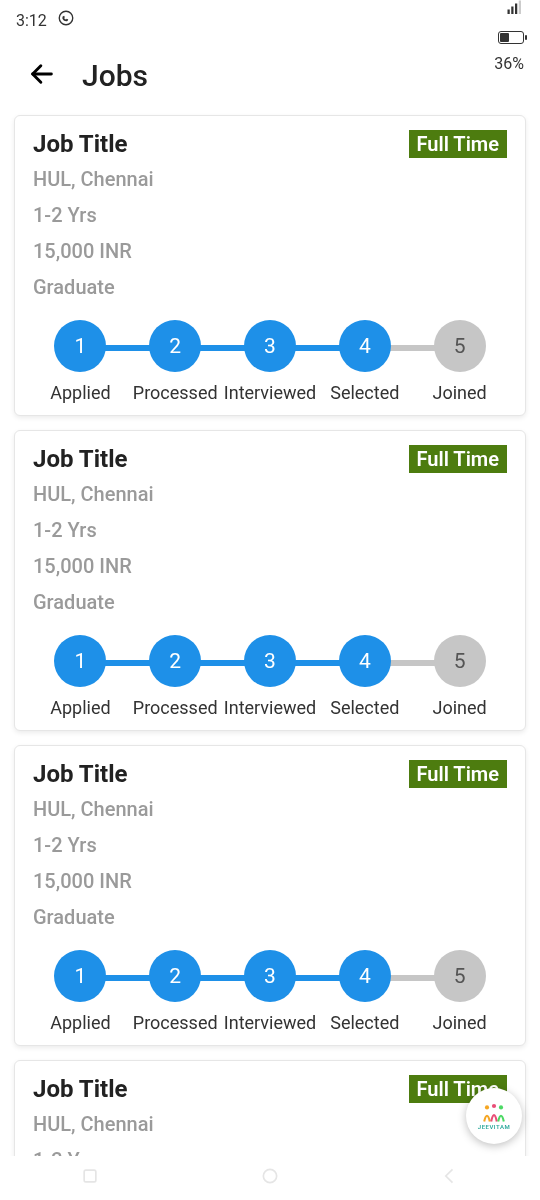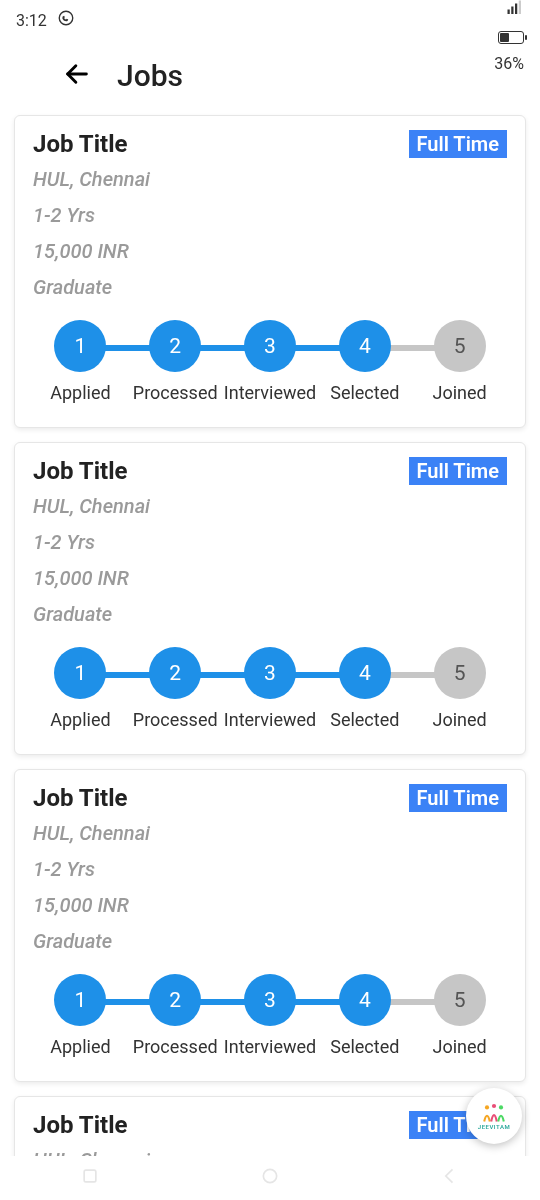--- a/index.html
+++ b/index.html
@@ -20,63 +20,61 @@
     font-size: 16px;
     color: #333;
   }
   .status-left { display: flex; align-items: center; gap: 10px; }
   .status-right { display: flex; align-items: flex-end; gap: 10px; flex-direction: column; }
   .app-header {
     display: flex;
     align-items: center;
     gap: 26px;
     padding: 18px 24px 22px 28px;
-    margin-left: 35px;
   }
   .back-arrow svg { width: 28px; height: 28px; }
   .app-title {
     font-size: 30px;
     font-weight: 500;
     color: #222;
   }
   .content {
     padding: 0 14px;
   }
   .job-card {
     background: #fff;
     border: 1px solid #e6e6e6;
     border-radius: 6px;
     margin-bottom: 14px;
-    padding: 14px 18px 24px 18px;
+    padding: 14px 18px 12px 18px;
     box-shadow: 0 2px 5px rgba(0,0,0,0.08);
   }
   .card-header {
     display: flex;
     justify-content: space-between;
     align-items: flex-start;
   }
   .job-title {
     font-size: 24px;
     font-weight: 700;
     color: #222;
   }
   .badge {
-    background: #3b82f6;
+    background: #4d7c0f;
     color: #fff;
     font-size: 20px;
     font-weight: 600;
     padding: 2px 8px;
   }
   .meta-row {
     font-size: 20px;
     color: #9a9a9a;
     font-weight: 500;
     margin-top: 6px;
     line-height: 1.5;
-    font-style: italic;
   }
   .stepper {
     display: flex;
     justify-content: space-between;
     align-items: flex-start;
     margin-top: 18px;
     position: relative;
   }
   .step {
     display: flex;

